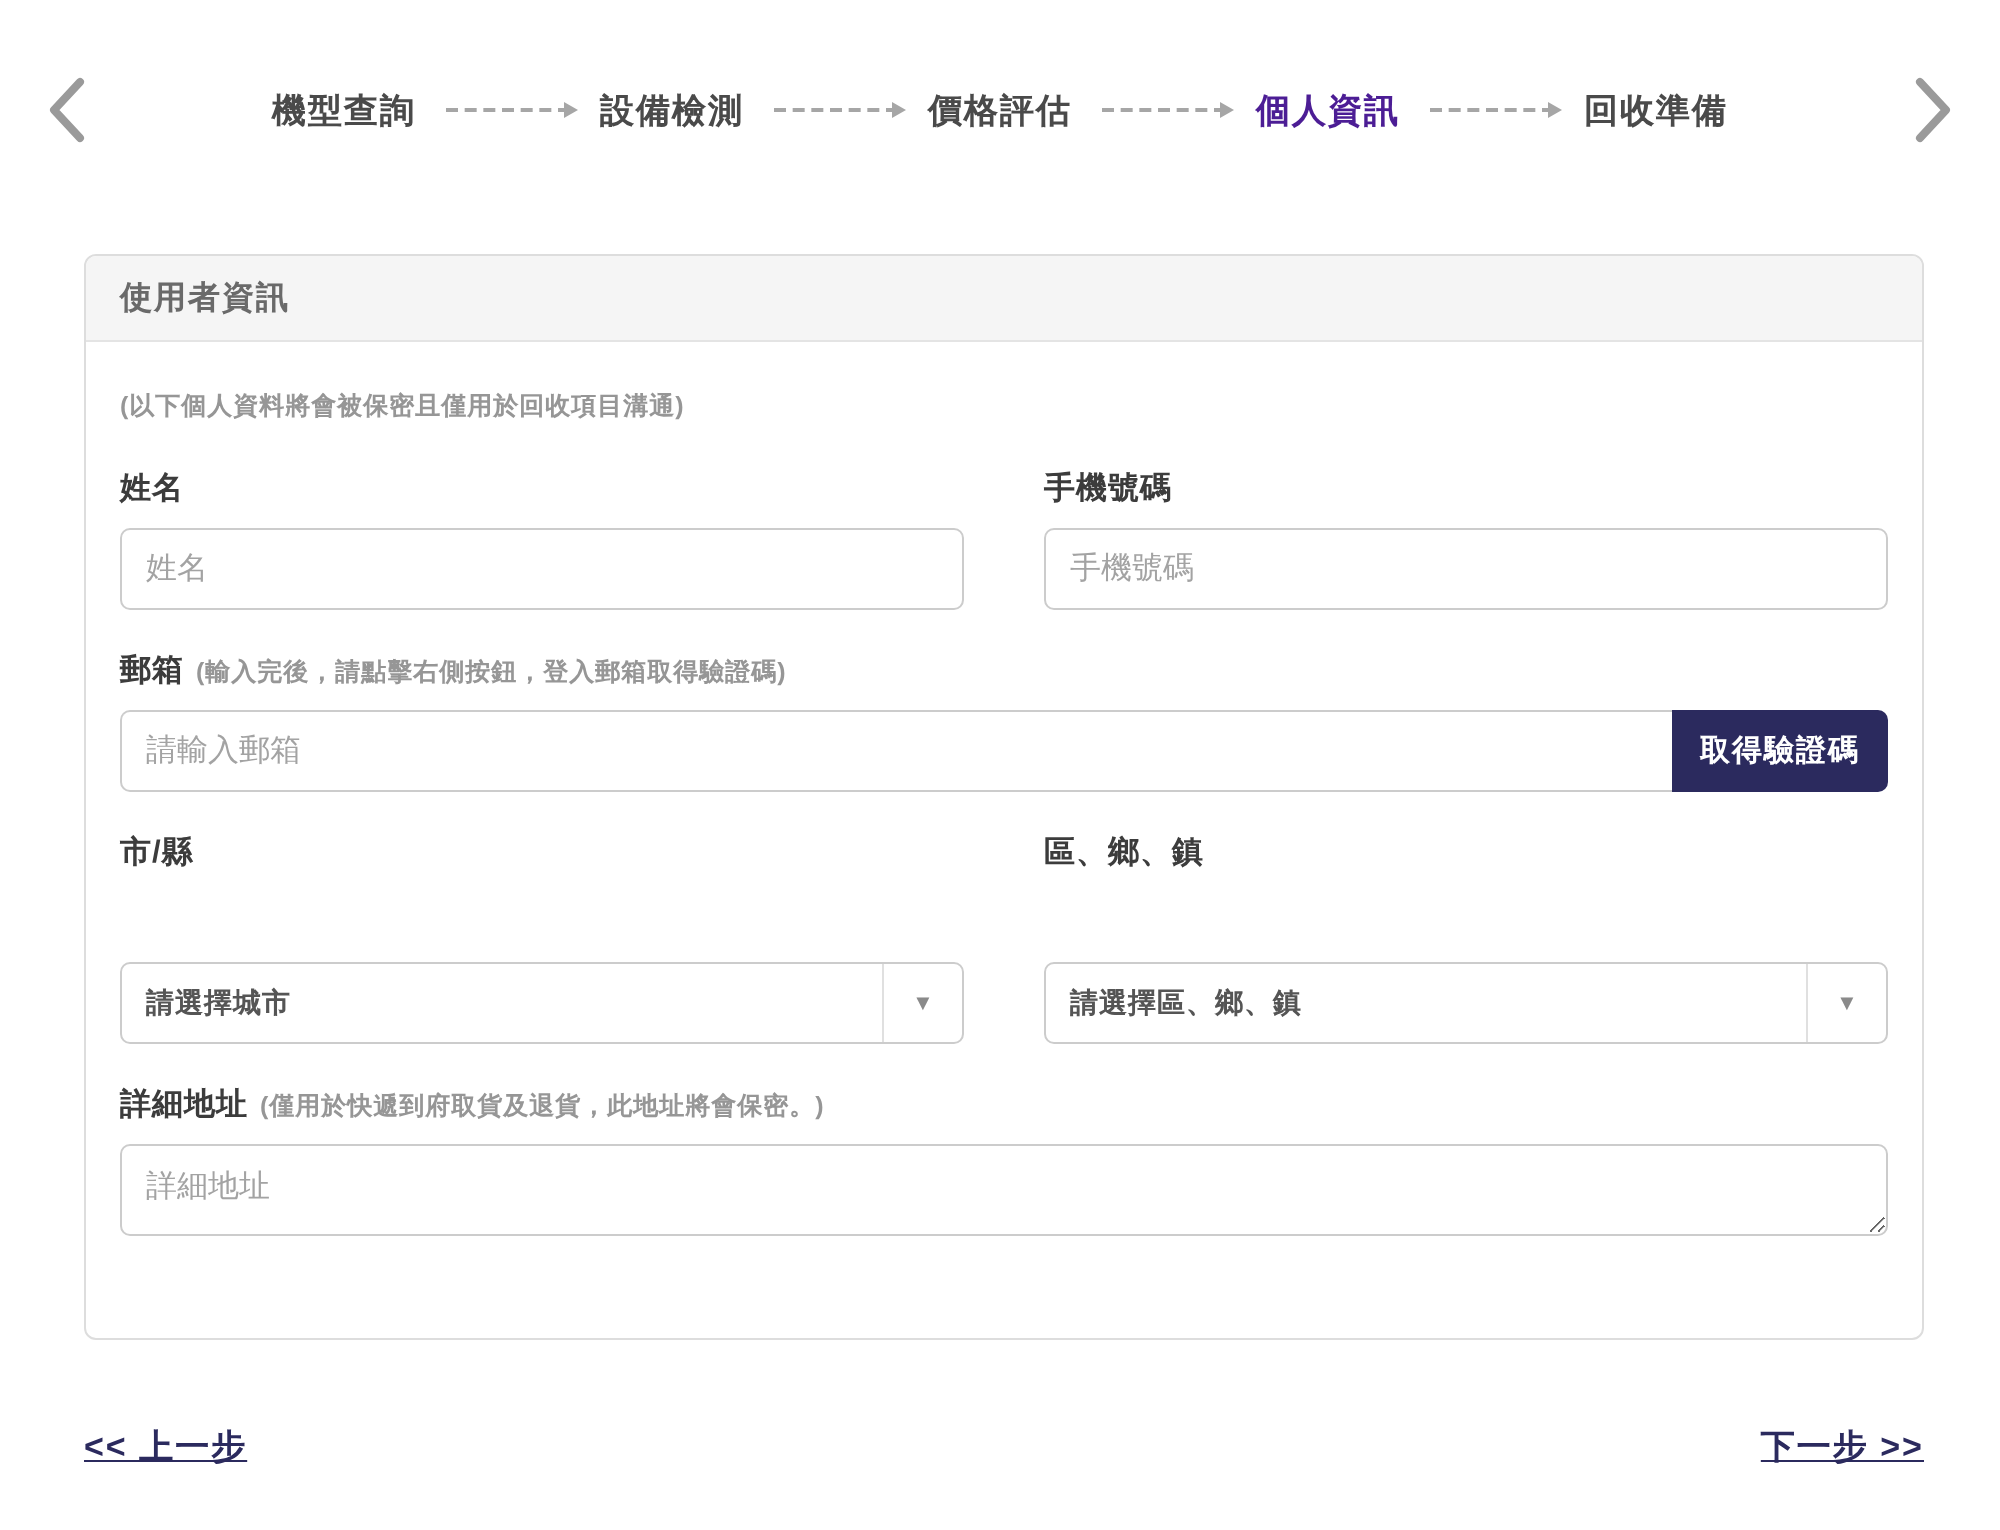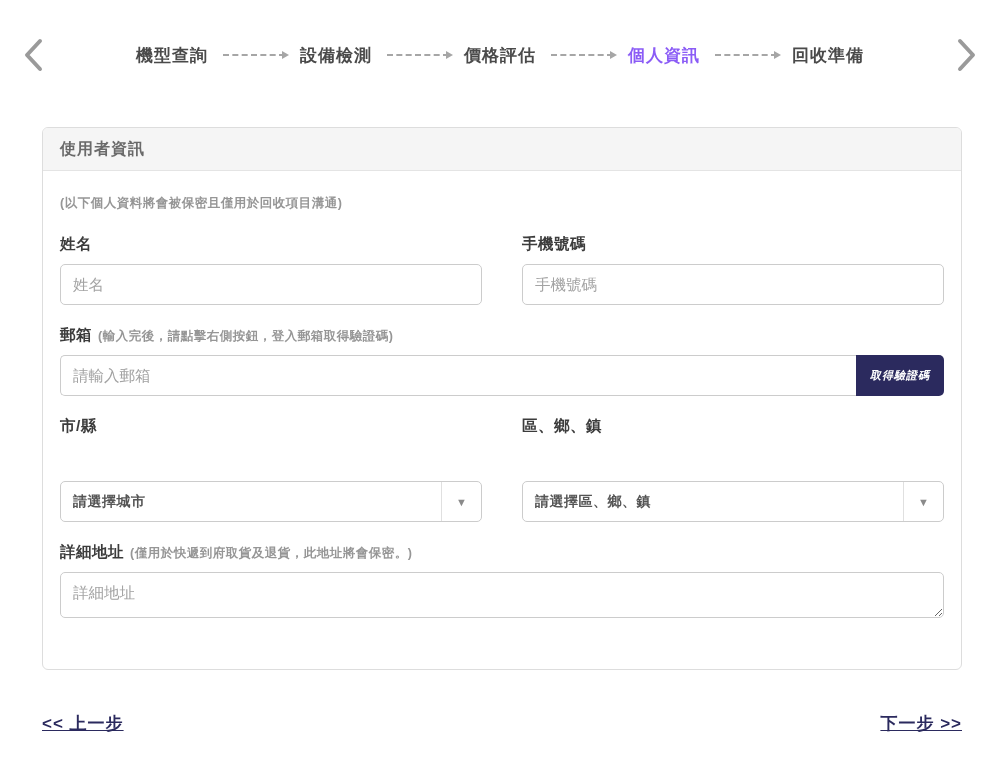--- a/index.html
+++ b/index.html
@@ -10,21 +10,21 @@
     color:#333;
   }
   
   .stepper {
     display:flex; align-items:center; justify-content:space-between;
     padding:30px 18px 0 18px; height:80px;
   }
   .chev { width:30px; height:34px; display:flex; align-items:center; justify-content:center; cursor:pointer; }
   .steps { flex:1; display:flex; align-items:center; justify-content:center; gap:15px; }
   .step { font-size:17px; font-weight:700; color:#4a4a4a; letter-spacing:1px; white-space:nowrap; }
-  .step.active { color:#8b5cf6;font-family:Liberation Serif, serif; }
+  .step.active { color:#4c1d95;font-family:Liberation Serif, serif; }
   .dash-arrow { width:62px; height:0; border-top:2px dashed #a6a6a6; position:relative; }
   .dash-arrow::after {
     content:""; position:absolute; right:-4px; top:-5px;
     border-left:7px solid #a6a6a6; border-top:4px solid transparent; border-bottom:4px solid transparent;
   }
   
   .card {
     position:absolute; left:42px; top:127px; width:920px; height:543px;
     border:1px solid #dddddd; border-radius:6px; background:#fff; overflow:hidden;
   }
@@ -44,24 +44,23 @@
   .text-input {
     width:100%; height:41px; border:1px solid #cccccc; border-radius:5px;
     padding:0 12px; font-size:15.5px; color:#333; outline:none;
     font-family:"Liberation Sans","DejaVu Sans",sans-serif;
   }
   .text-input::placeholder, textarea::placeholder { color:#a3a3a3; opacity:1; }
   .input-group { display:flex; width:100%; }
   .input-group .text-input { border-radius:5px 0 0 5px; border-right:none; flex:1; min-width:0; }
   .group-btn {
     height:41px; background:#2b2a5e; color:#ffffff; border:none; cursor:pointer;
-    font-size:11px; font-weight:700; letter-spacing:1px; padding:0 14px;
+    font-size:15px; font-weight:700; letter-spacing:1px; padding:0 14px;
     border-radius:0 5px 5px 0; white-space:nowrap;
     font-family:"Liberation Sans","DejaVu Sans",sans-serif;
-    font-style:italic;
   }
   .select-box {
     height:41px; border:1px solid #cccccc; border-radius:5px; background:#fff;
     display:flex; align-items:center; cursor:pointer; overflow:hidden;margin-top:44px;
   }
   .select-value { flex:1; padding:0 12px; font-size:14px; font-weight:700; color:#555; letter-spacing:0.5px; }
   .select-arrow-zone {
     width:40px; align-self:stretch; display:flex; align-items:center; justify-content:center;
     border-left:1px solid #e0e0e0; color:#8a8a8a; font-size:11px;
   }

